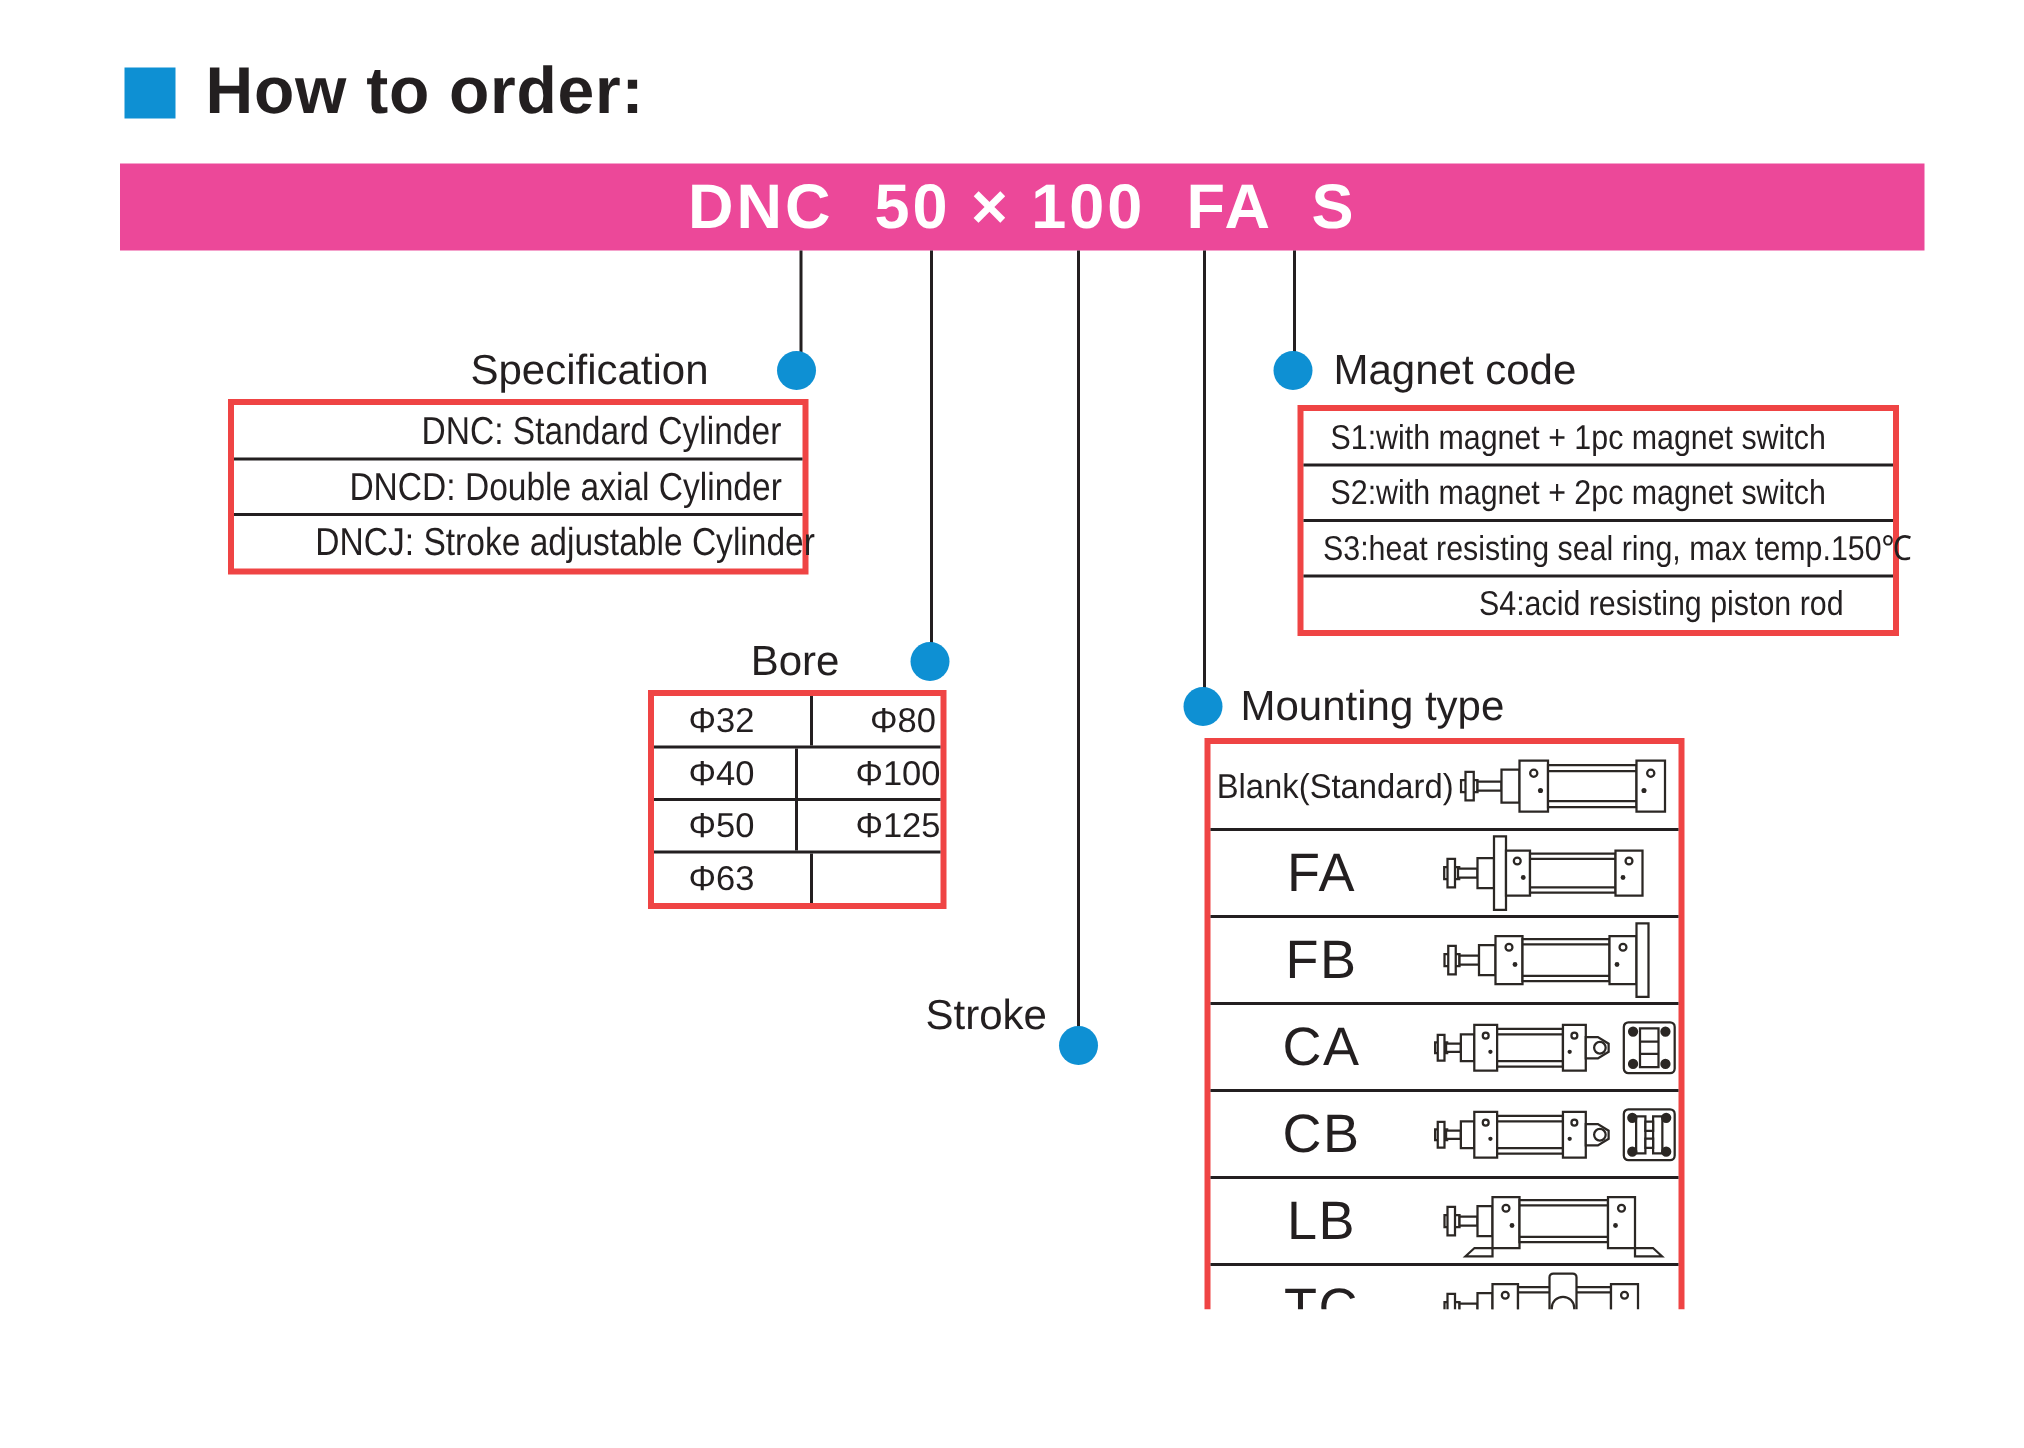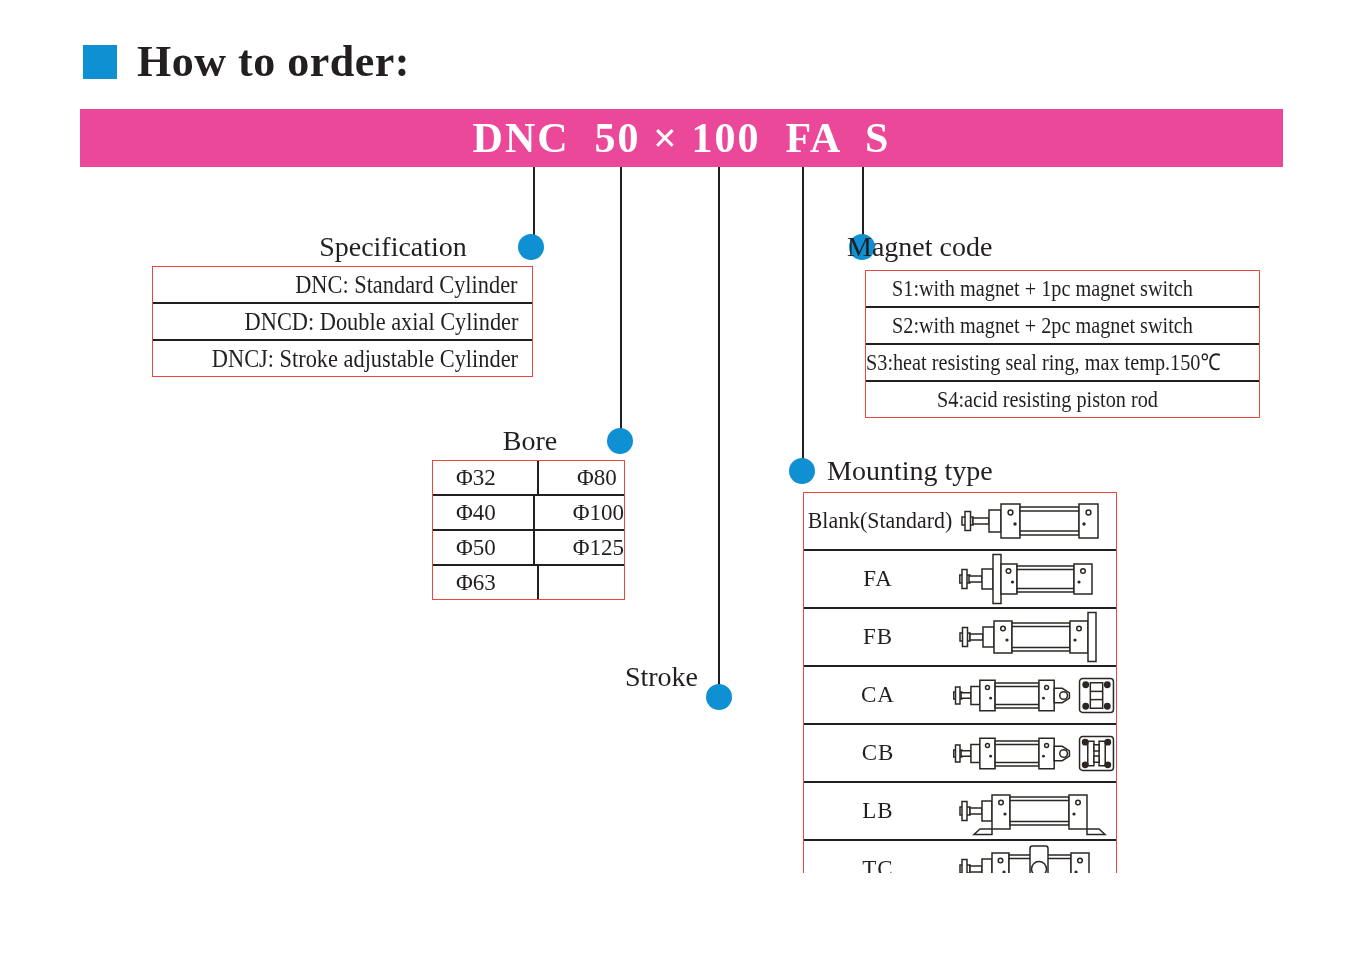--- a/index.html
+++ b/index.html
@@ -1,18 +1,18 @@
 <!DOCTYPE html>
 <html><head>
 <meta charset="utf-8">
 <style>
   html,body{margin:0;padding:0;background:#fff;}
   #canvas{
     position:relative; width:1349px; height:873px; background:#ffffff;
-    font-family:Liberation Serif, serif; color:#231f20; overflow:hidden;
+    font-family:Liberation Sans, sans-serif; color:#231f20; overflow:hidden;
   }
   
   .title-square{position:absolute; left:83px; top:45px; width:34px; height:34px; background:#0e90d3;}
   .title-text{position:absolute; left:137px; top:36px; font-size:44px; font-weight:600; letter-spacing:.5px;}
   
   .banner{
     position:absolute; left:80px; top:109px; width:1203px; height:58px; background:#0e90d3;
     display:flex; align-items:center; justify-content:center;
   }
   .banner span{color:#fff; font-size:42px; font-weight:bold; white-space:pre; letter-spacing:2px;}
@@ -29,42 +29,42 @@
   #dot-bore{left:607px; top:428px;}
   #dot-stroke{left:706px; top:684px;}
   #dot-mounting{left:789px; top:458px;}
   #dot-magnet{left:849px; top:234px;}
   
   .sec-label{position:absolute; font-size:28px; line-height:34px; white-space:nowrap;}
   #label-spec{left:262px; top:230px; width:262px; text-align:center;}
   #label-bore{left:460px; top:424px; width:140px; text-align:center;}
   #label-stroke{left:540px; top:660px; width:158px; text-align:right;}
   #label-mounting{left:827px; top:454px;text-align:right;}
-  #label-magnet{left:847px; top:230px;}
-  
-  .tbl{position:absolute; border:1px solid #ef4444; background:#fff;}
+  #label-magnet{left:889px; top:230px;}
+  
+  .tbl{position:absolute; border:4px solid #ef4444; background:#fff;}
   .tbl .row{border-top:2px solid #231f20;}
   .tbl .row:first-child{border-top:none;}
   
   #spec-table{left:152px; top:266px; width:379px;}
   #spec-table .row{height:35px; line-height:35px; text-align:right; padding-right:14px; font-size:26px;}
   .cnd-r{display:inline-block; transform:scaleX(.86); transform-origin:right center; white-space:nowrap;}
   .cnd-l{display:inline-block; transform:scaleX(.88); transform-origin:left center; white-space:nowrap;}
   
   #magnet-table{left:865px; top:270px; width:393px;}
-  #magnet-table .row{height:35px; line-height:35px; text-align:center; font-size:23px;}
+  #magnet-table .row{height:35px; line-height:35px; text-align:right; padding-left:13px; font-size:23px;}
   
   #bore-table{left:432px; top:460px; width:191px;}
   #bore-table .row{display:flex; height:33px; line-height:33px; font-size:23px;}
   #bore-table .cell-l{width:81px; padding-left:23px; border-right:2px solid #231f20;}
   #bore-table .cell-r{flex:1; padding-left:38px;}
   
   #mount-table{left:803px; top:492px; width:312px;}
   #mount-table .row{height:56px; display:flex; align-items:center;}
-  .m-label{flex:0 0 148px; text-align:center; font-size:23px; letter-spacing:1px;}
+  .m-label{flex:0 0 148px; text-align:center; font-size:36px; letter-spacing:1px;}
   .m-label.small{font-size:23px; letter-spacing:0; transform:scaleX(.95);}
   .m-draw{flex:1; display:flex; align-items:center; justify-content:center; gap:5px;}
   svg.cyl, svg.brk{display:block;}
   svg.cyl *, svg.brk *{vector-effect:non-scaling-stroke;}
 </style>
 </head>
 <body>
 
 <div id="canvas">
 

